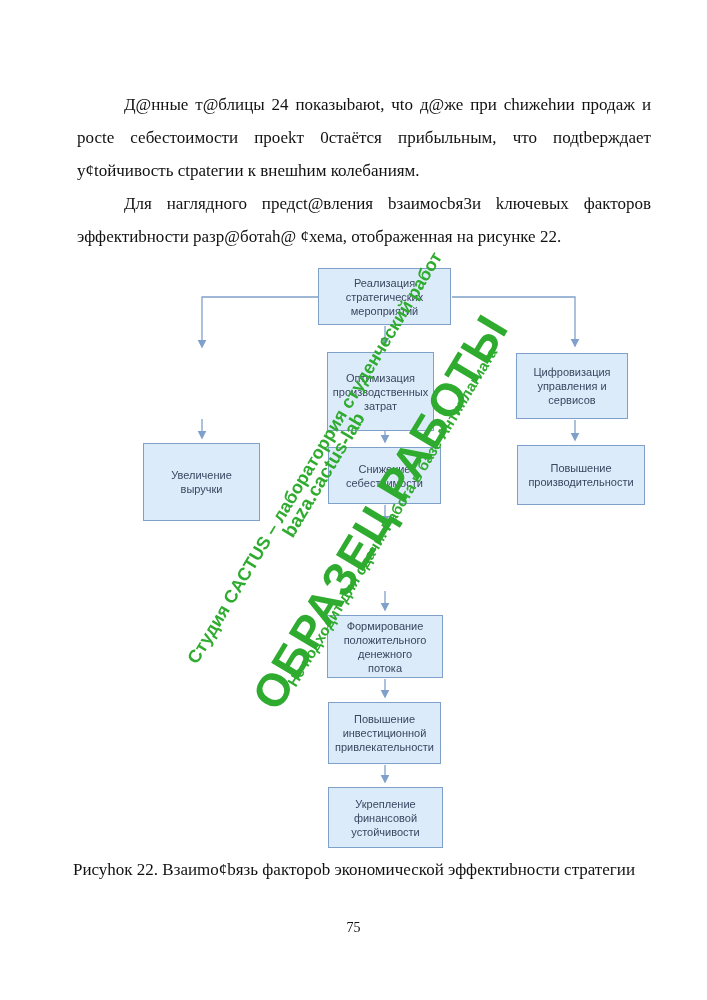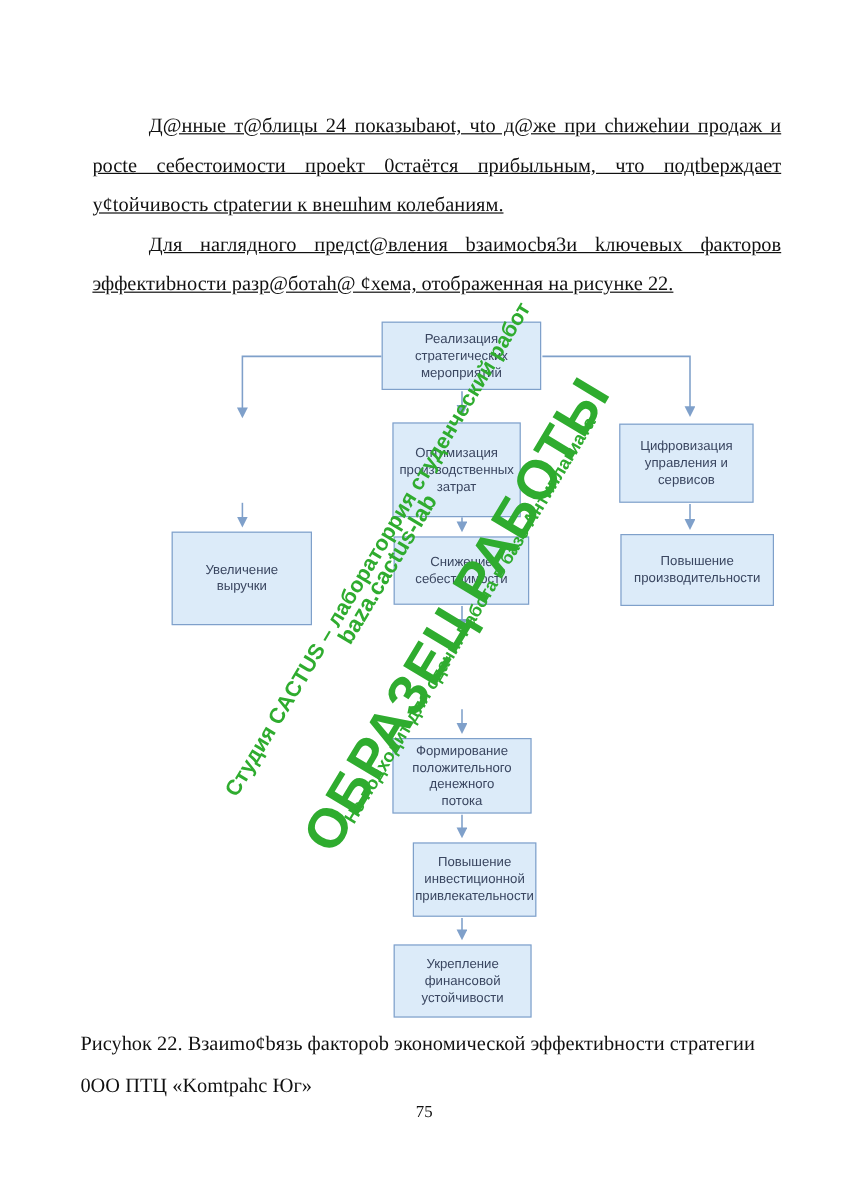--- a/index.html
+++ b/index.html
@@ -4,27 +4,27 @@
 <style>
   html,body{margin:0;padding:0;background:#888;}
   .page{
     position:relative;width:707px;height:1000px;background:#ffffff;
     margin:0 auto;overflow:hidden;
     font-family:"Liberation Serif", serif;color:#111;
   }
   
   .body-text{
     position:absolute;left:77px;top:88px;width:574px;
-    font-size:17px;line-height:33px;text-align:justify;text-decoration:underline;
+    font-size:17px;line-height:33px;text-align:justify;
   }
   .body-text p{margin:0;text-indent:47px;}
   
   .caption{
     position:absolute;left:67px;top:852px;width:574px;
-    text-align:left;font-size:17px;line-height:35px;
+    text-align:center;font-size:17px;line-height:35px;
   }
   .page-num{
     position:absolute;left:0;top:920px;width:707px;
     text-align:center;font-size:14px;
   }
   
   .figure{position:absolute;inset:0;z-index:1;}
   .node{
     position:absolute;box-sizing:border-box;
     background:var(--box_fill);border:1.4px solid var(--box_border);
@@ -34,21 +34,21 @@
   }
   #n-root  {left:318px;top:268px;width:133px;height:57px}
   #n-left1 {left:143px;top:354px;width:117px;height:64px}
   #n-mid1  {left:327px;top:352px;width:107px;height:79px}
   #n-right1{left:516px;top:353px;width:112px;height:66px}
   #n-left2 {left:143px;top:443px;width:117px;height:78px}
   #n-mid2  {left:328px;top:447px;width:113px;height:57px}
   #n-right2{left:517px;top:445px;width:128px;height:60px}
   #n-mid3  {left:328px;top:528px;width:113px;height:62px}
   #n-mid4  {left:327px;top:615px;width:116px;height:63px}
-  #n-mid5  {left:344px;top:702px;width:103px;height:62px}
+  #n-mid5  {left:328px;top:702px;width:113px;height:62px}
   #n-mid6  {left:328px;top:787px;width:115px;height:61px}
   svg.connectors{position:absolute;inset:0;pointer-events:none;}
   .connector{stroke:var(--connector);stroke-width:1.3;fill:none;}
   .arrowhead{fill:var(--connector);}
   
   .wm{
     position:absolute;white-space:nowrap;z-index:5;
     font-family:"Liberation Sans", sans-serif;font-weight:bold;
     color:var(--wm);transform:translate(-50%,-50%) rotate(-59deg);
   }
@@ -97,17 +97,16 @@
     <div class="node" id="n-mid6">Укрепление финансовой устойчивости</div>
   </div>
 
   <div class="wm" id="wm-studio">Студия CACTUS – лабораторрия студенческий работ</div>
   <div class="wm" id="wm-site">baza.cactus-lab</div>
   <div class="wm" id="wm-sample">ОБРАЗЕЦ РАБОТЫ</div>
   <div class="wm" id="wm-warning">Не подходит для сдачи. Работа в базе Антиплагиата</div>
 
   <div class="caption">
     <div>Рисуhок 22. Взаиmо¢bязь фактороb экономической эффектиbности стратегии</div>
-    <div>0ОО ПТЦ «Komtpahc Юг»</div>
   </div>
   <div class="page-num">75</div>
 
 </div>
 
 </body></html>

